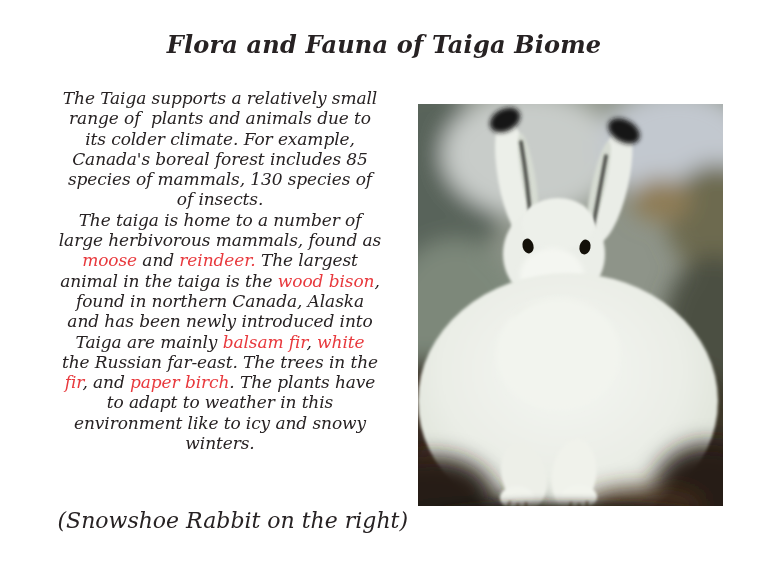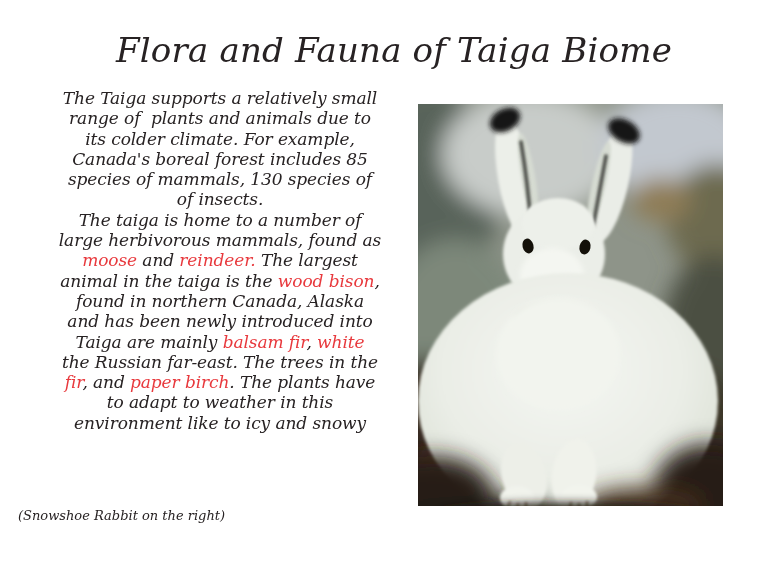--- a/index.html
+++ b/index.html
@@ -15,48 +15,48 @@
     width: 768px;
     height: 561px;
     background: var(--bg, #ffffff);
     font-family: "DejaVu Serif", "Liberation Serif", serif;
     font-style: italic;
     color: var(--ink, #272223);
   }
   .title {
     position: absolute;
     top: 30px;
-    left: 34px;
+    left: 24px;
     width: 720px;
     margin: 0;
     text-align: center;
-    font-size: 34px;
-    font-weight: normal;
+    font-size: 24px;
+    font-weight: bold;
     font-style: italic;
     letter-spacing: 0.2px;
   }
   .body-col {
     position: absolute;
     left: 28px;
     top: 88px;
     width: 384px;
     text-align: center;
     font-size: 17px;
     line-height: 20.3px;
     letter-spacing: -0.1px;
   }
   .bline { white-space: pre; }
   .red { color: var(--accent, #e8393d); }
   .caption {
     position: absolute;
-    left: 18px;
+    left: 24px;
     top: 508px;
     width: 384px;
-    text-align: left;
-    font-size: 13px;
+    text-align: right;
+    font-size: 22px;
   }
   .photo {
     position: absolute;
     left: 418px;
     top: 104px;
     width: 305px;
     height: 402px;
   }
   .photo svg { display: block; }
 </style>
@@ -78,20 +78,21 @@
       <div class="bline"><span>large herbivorous mammals, found as</span></div>
       <div class="bline"><span class="red">moose</span><span> and </span><span class="red">reindeer.</span><span> The largest</span></div>
       <div class="bline"><span>animal in the taiga is the </span><span class="red">wood bison</span><span>,</span></div>
       <div class="bline"><span>found in northern Canada, Alaska</span></div>
       <div class="bline"><span>and has been newly introduced into</span></div>
       <div class="bline"><span>Taiga are mainly </span><span class="red">balsam fir</span><span>, </span><span class="red">white</span></div>
       <div class="bline"><span>the Russian far-east. The trees in the</span></div>
       <div class="bline"><span class="red">fir</span><span>, and </span><span class="red">paper birch</span><span>. The plants have</span></div>
       <div class="bline"><span>to adapt to weather in this</span></div>
       <div class="bline"><span>environment like to icy and snowy</span></div>
+      <div class="bline"><span>winters.</span></div>
     </div>
 
   <div class="caption">(Snowshoe Rabbit on the right)</div>
 
   <div class="photo">
     <svg width="305" height="402" viewBox="0 0 305 402" xmlns="http://www.w3.org/2000/svg">
       <defs>
         <filter id="fBg" x="-40%" y="-40%" width="180%" height="180%">
             <feGaussianBlur stdDeviation="11"></feGaussianBlur>
           </filter>

